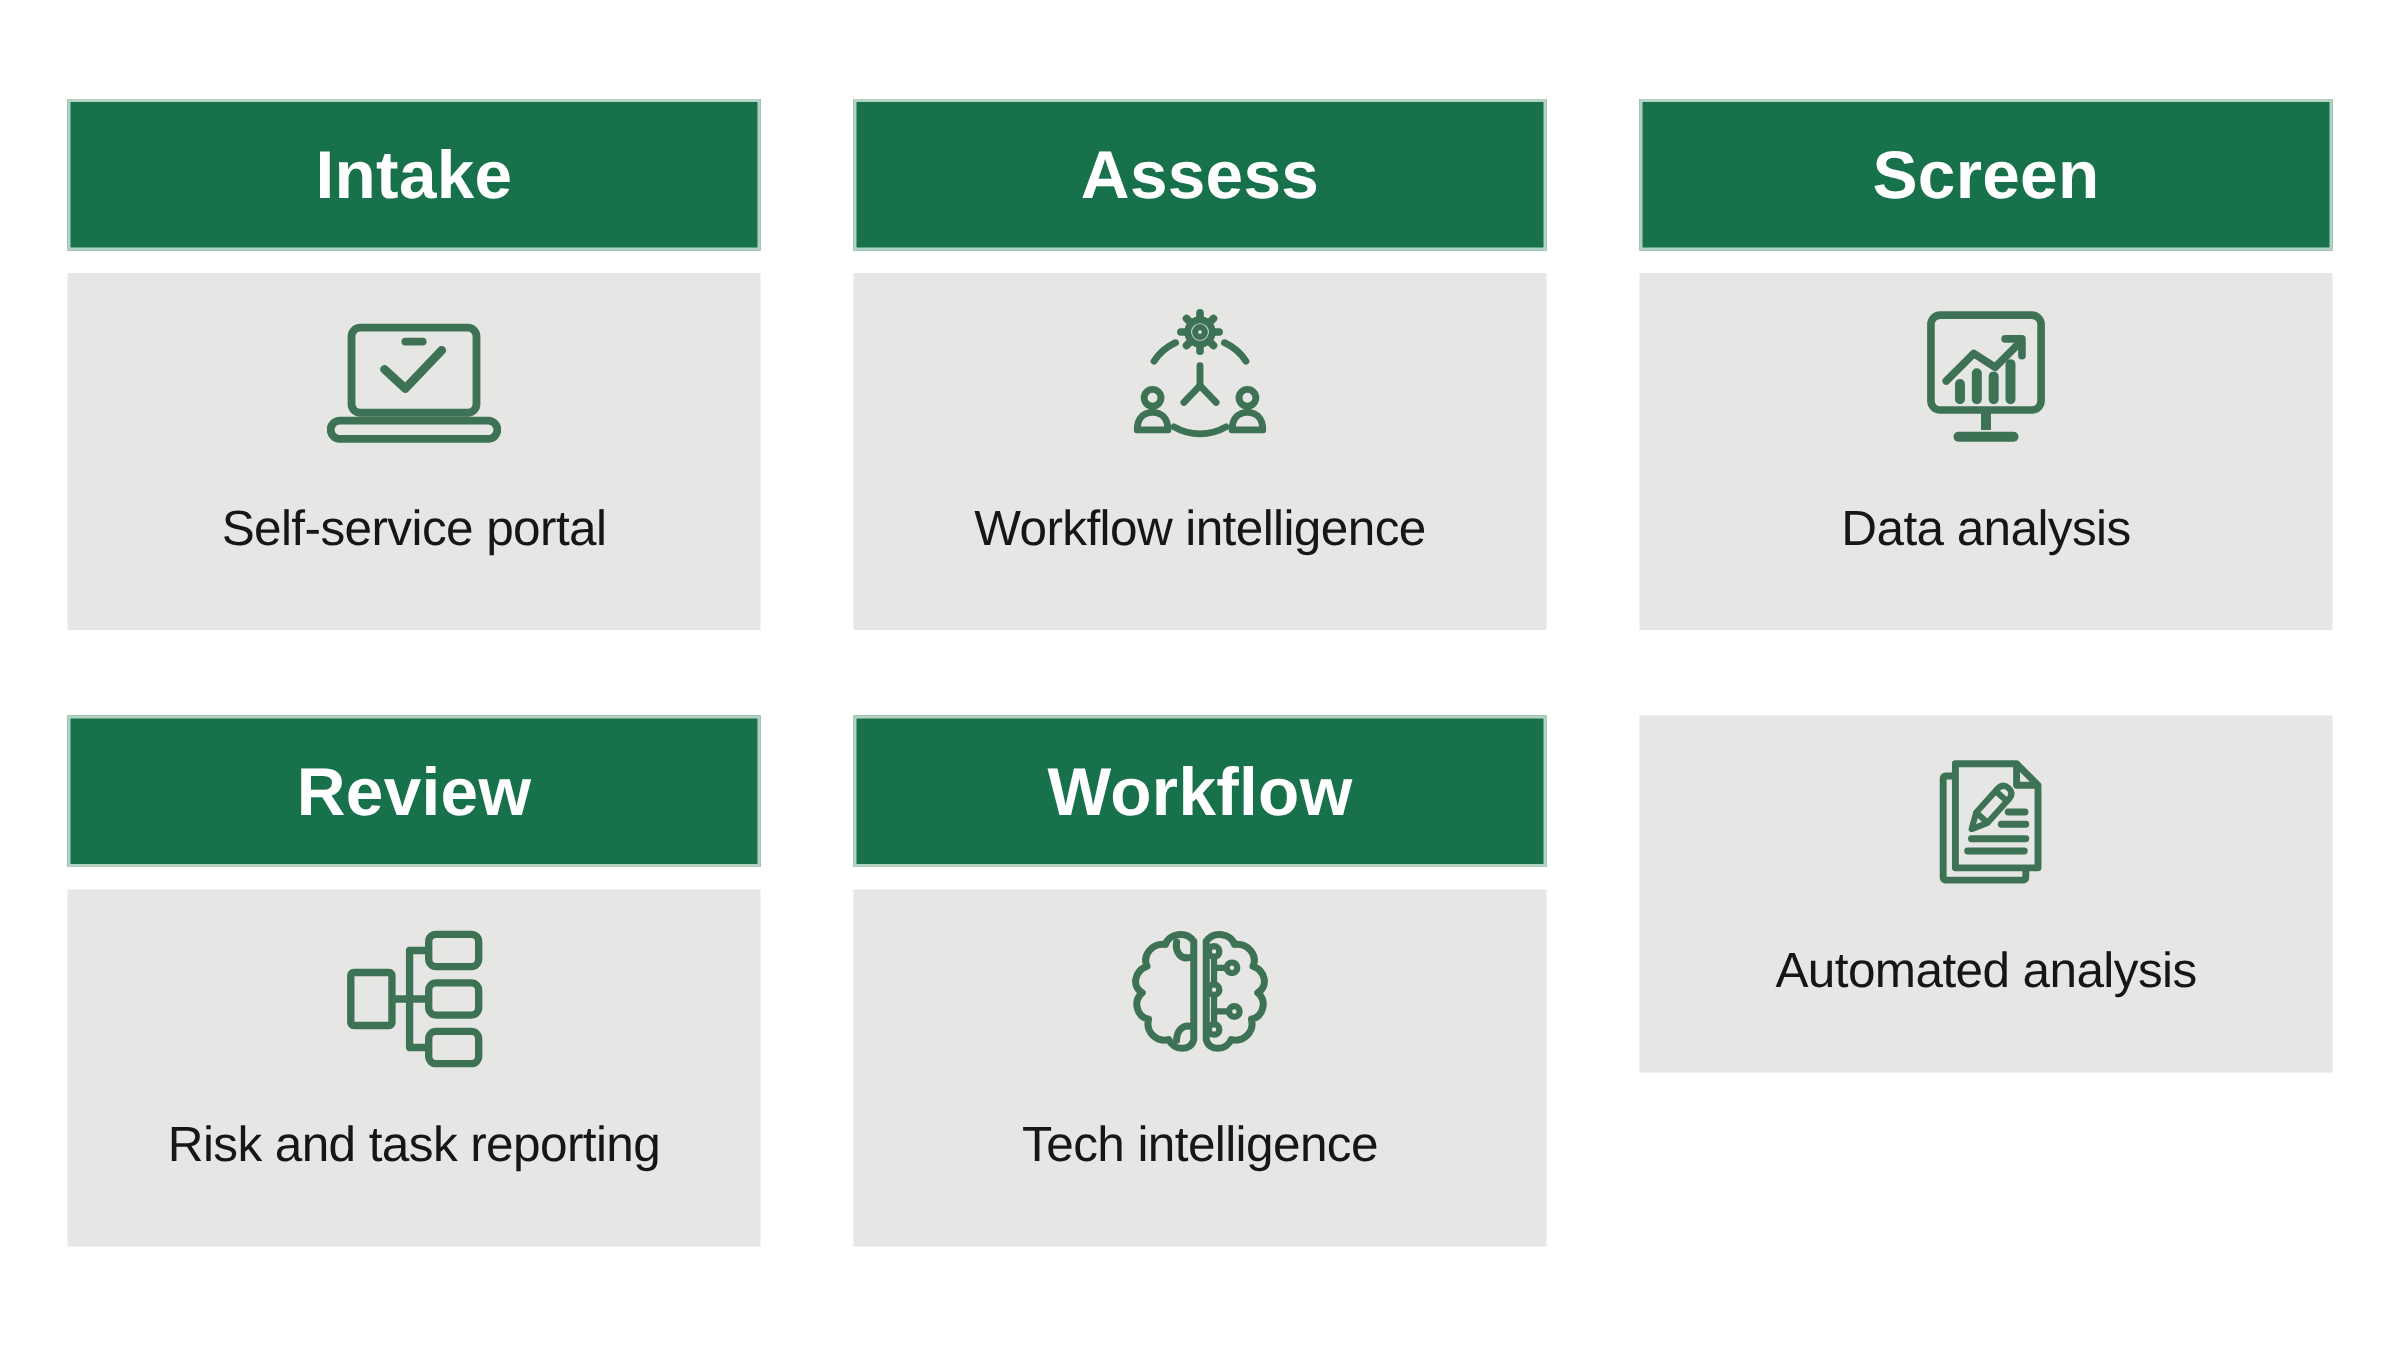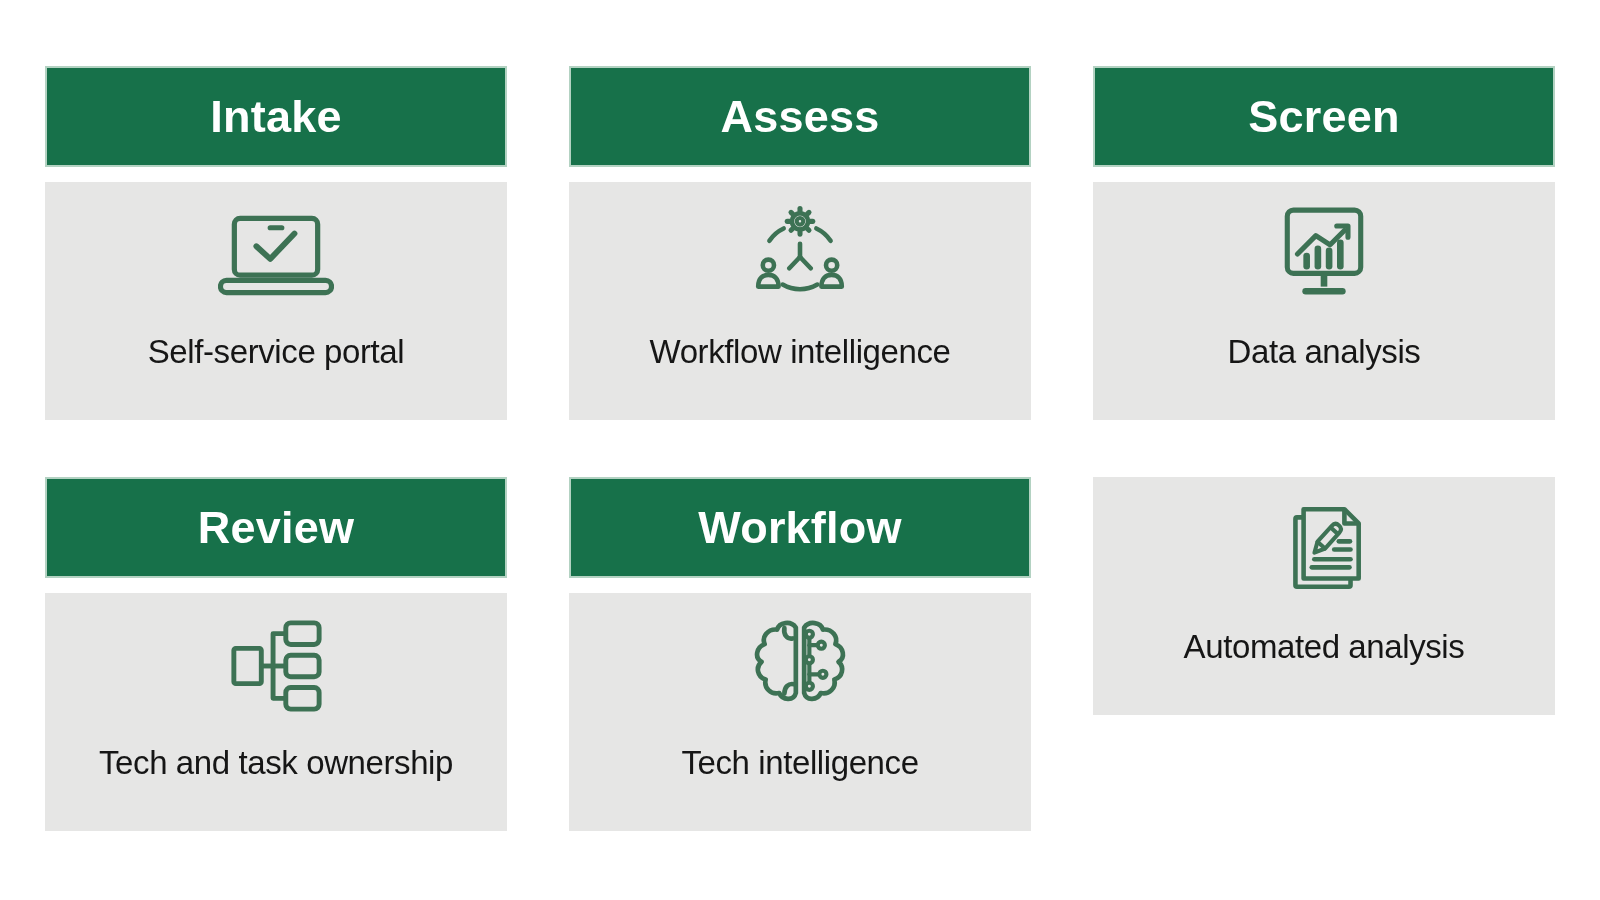--- a/index.html
+++ b/index.html
@@ -152,21 +152,21 @@
       <div class="icon-wrap">
         <svg width="104" height="98" viewBox="0 0 100 100">
           <rect class="ic" x="7" y="32" width="28" height="36" rx="2" stroke-width="5"></rect>
           <path class="ic" d="M35,50 H60" stroke-width="5"></path>
           <path class="ic" d="M60,17 H47 V83 H60" stroke-width="5" stroke-linejoin="round"></path>
           <rect class="ic" x="60" y="6" width="34" height="22" rx="5" stroke-width="5"></rect>
           <rect class="ic" x="60" y="39" width="34" height="22" rx="5" stroke-width="5"></rect>
           <rect class="ic" x="60" y="72" width="34" height="22" rx="5" stroke-width="5"></rect>
         </svg>
       </div>
-      <div class="card-label">Tech and task ownership</div>
+      <div class="card-label">Risk and task reporting</div>
     </div>
   </section>
 
   <section class="card">
     <header class="card-header">
       <h2 class="card-title">Workflow</h2>
     </header>
     <div class="card-body">
       <div class="icon-wrap">
         <svg width="104" height="104" viewBox="0 0 100 100">

